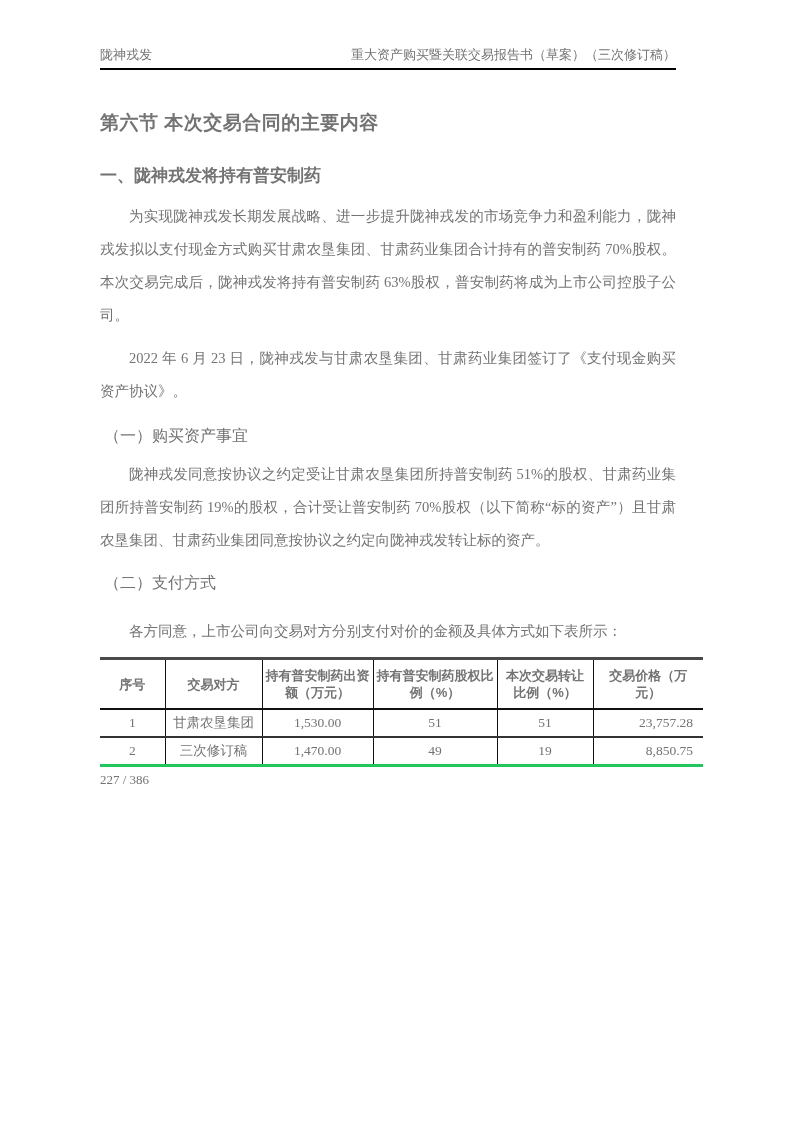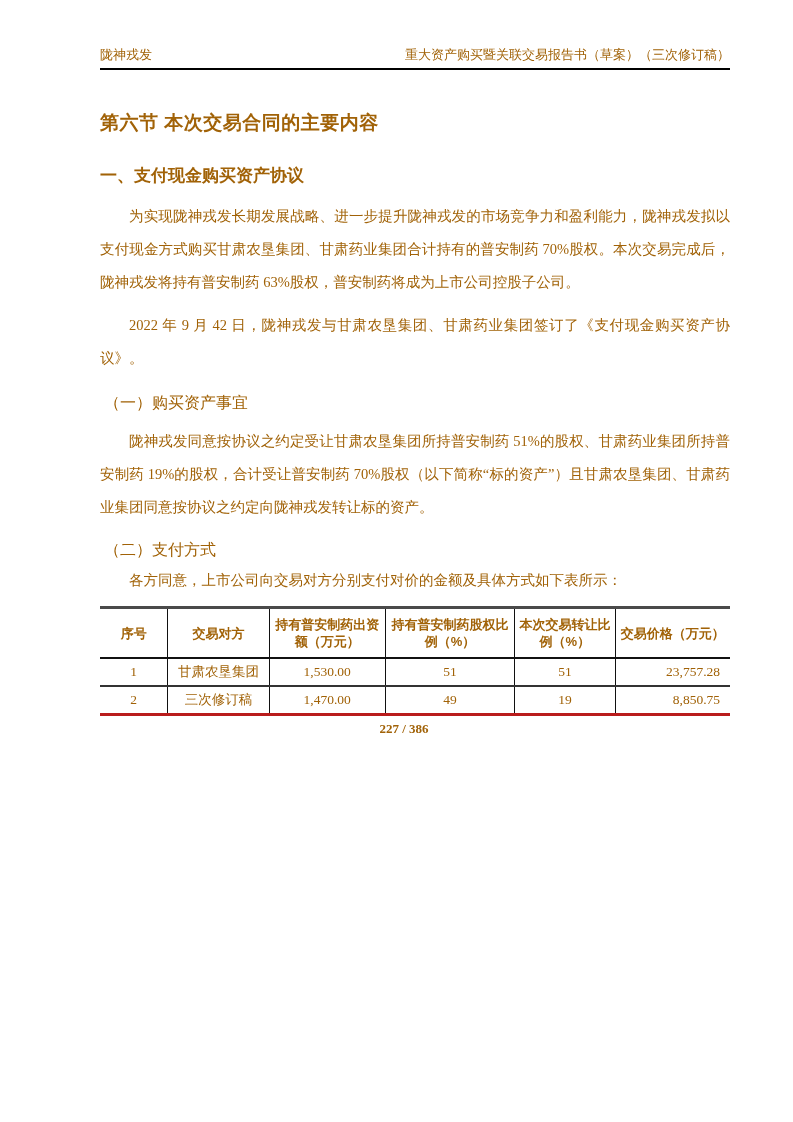--- a/index.html
+++ b/index.html
@@ -2,22 +2,22 @@
 <html><head>
 <meta charset="utf-8">
 <style>
   html, body { margin: 0; padding: 0; background: #ffffff; }
   .page {
     position: relative;
     width: 793px;
     height: 909px;
     box-sizing: border-box;
     background: #ffffff;
-    color: #a16207;
-    padding: 47px 63px 0 100px;
+    color: #737373;
+    padding: 47px 117px 0 100px;
     font-family: "Liberation Serif", "DejaVu Serif", serif;
     overflow: hidden;
   }
   
   .doc-header {
     display: flex;
     justify-content: space-between;
     align-items: flex-end;
     border-bottom: 2px solid #000;
     padding-bottom: 5px;
@@ -52,28 +52,28 @@
   .h-sub2 { margin: 14px 0 0 4px; }
   
   .para {
     font-size: 14.5px;
     line-height: 33px;
     text-align: justify;
     text-indent: 2em;
     margin: 10px 0 0 0;
   }
   .para-first { margin-top: 12px; }
-  .para-last-sub2 { margin-top: 2px; }
+  .para-last-sub2 { margin-top: 20px; }
   
   .pay-table {
     width: 100%;
     border-collapse: collapse;
     margin-top: 9px;
     border-top: 3px solid #4a4a4a;
-    border-bottom: 3px solid #b91c1c;
+    border-bottom: 3px solid #22c55e;
     table-layout: fixed;
   }
   .pay-table th {
     font-family: "Liberation Sans", "DejaVu Sans", sans-serif;
     font-weight: 700;
     font-size: 13px;
     line-height: 17px;
     padding: 7px 3px;
     text-align: center;
     vertical-align: middle;
@@ -85,43 +85,43 @@
     text-align: center;
     vertical-align: middle;
     padding: 0 3px;
   }
   .pay-table th + th, .pay-table td + td { border-left: 1px solid #111; }
   .pay-table tbody tr + tr td { border-top: 2px solid #333; }
   .pay-table td.align-right { text-align: right; padding-right: 10px; margin-left: 37px; }
   
   .page-footer {
     margin-top: 5px;
-    text-align: center;
+    text-align: left;
     padding-right: 22px;
-    font-weight: 700;
+    font-weight: 400;
     font-size: 13px;
     line-height: 16px;
   }
 </style>
 </head>
 <body>
 
 <div class="page">
 
   <div class="doc-header">
     <span>陇神戎发</span>
     <span>重大资产购买暨关联交易报告书（草案）（三次修订稿）</span>
   </div>
 
   <div class="chapter-title">第六节 本次交易合同的主要内容</div>
 
-  <div class="h-level1">一、支付现金购买资产协议</div>
+  <div class="h-level1">一、陇神戎发将持有普安制药</div>
 
   <p class="para para-first">为实现陇神戎发长期发展战略、进一步提升陇神戎发的市场竞争力和盈利能力，陇神戎发拟以支付现金方式购买甘肃农垦集团、甘肃药业集团合计持有的普安制药 70%股权。本次交易完成后，陇神戎发将持有普安制药 63%股权，普安制药将成为上市公司控股子公司。</p>
-  <p class="para">2022 年 9 月 42 日，陇神戎发与甘肃农垦集团、甘肃药业集团签订了《支付现金购买资产协议》。</p>
+  <p class="para">2022 年 6 月 23 日，陇神戎发与甘肃农垦集团、甘肃药业集团签订了《支付现金购买资产协议》。</p>
 
   <div class="h-level2 h-sub1">（一）购买资产事宜</div>
 
   <p class="para">陇神戎发同意按协议之约定受让甘肃农垦集团所持普安制药 51%的股权、甘肃药业集团所持普安制药 19%的股权，合计受让普安制药 70%股权（以下简称“标的资产”）且甘肃农垦集团、甘肃药业集团同意按协议之约定向陇神戎发转让标的资产。</p>
 
   <div class="h-level2 h-sub2">（二）支付方式</div>
 
   <p class="para para-last-sub2">各方同意，上市公司向交易对方分别支付对价的金额及具体方式如下表所示：</p>
 
   <table class="pay-table">

